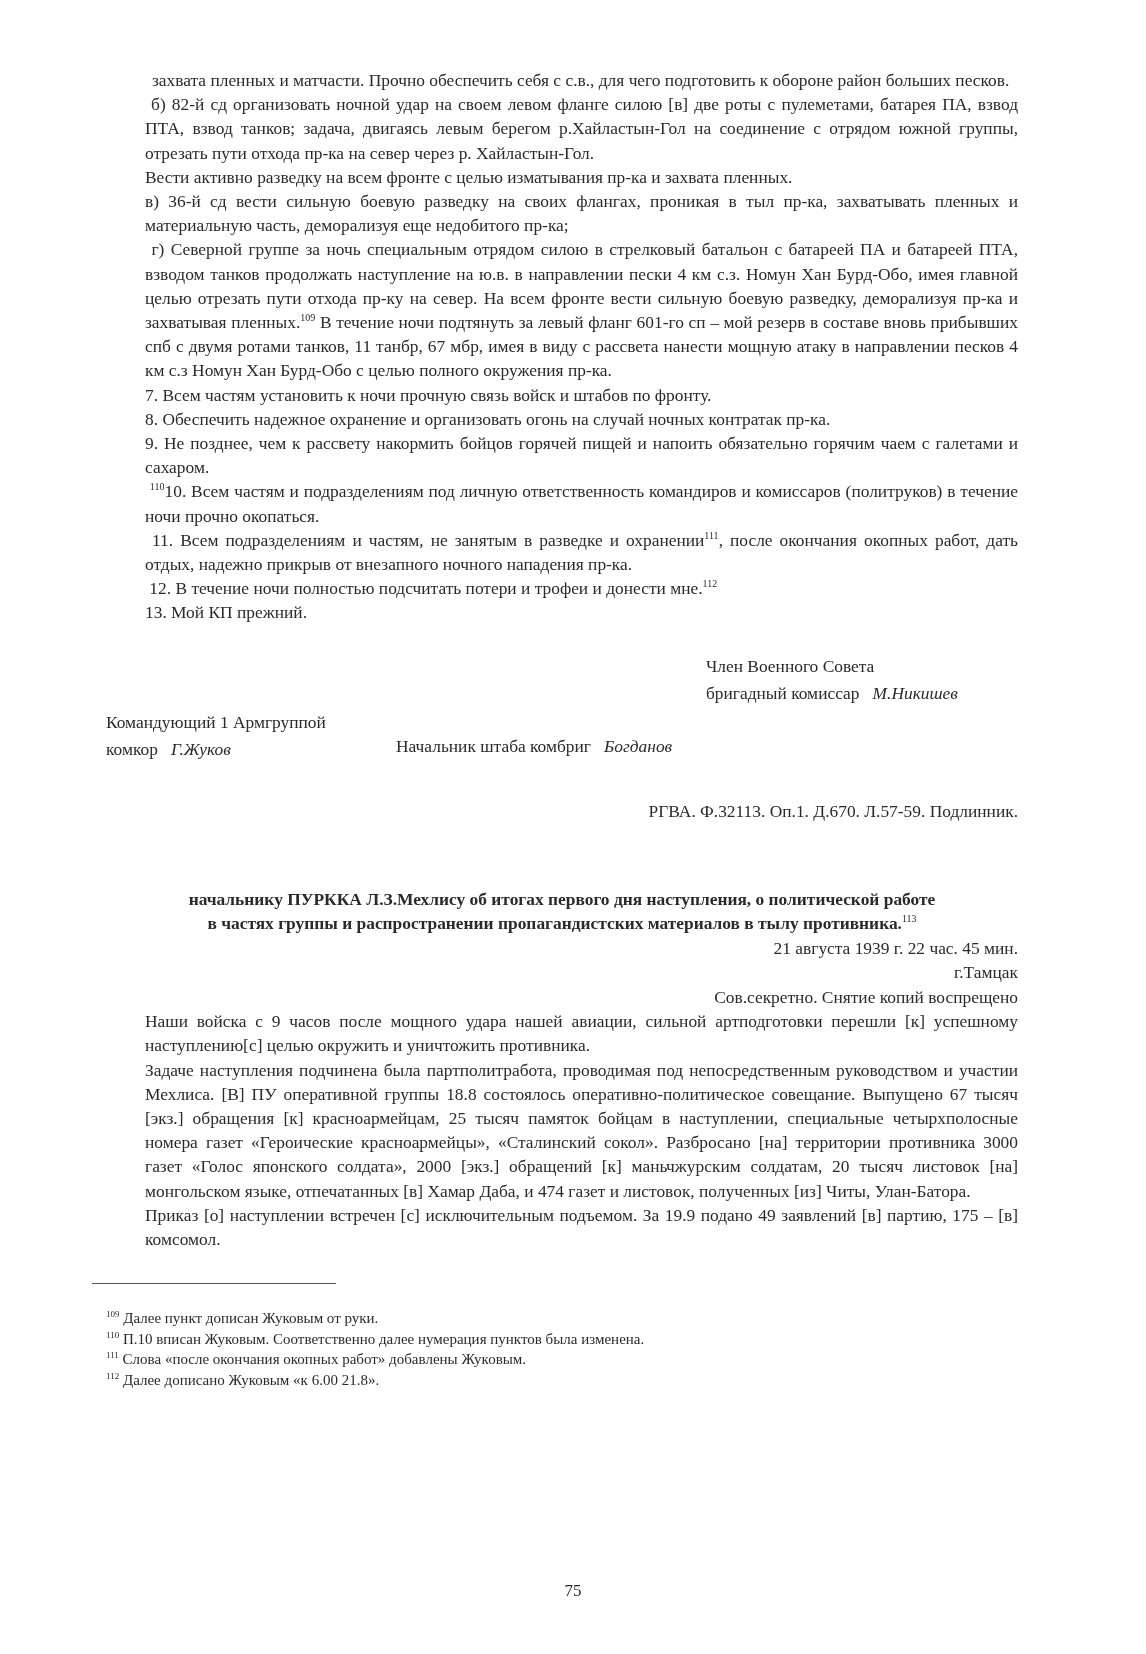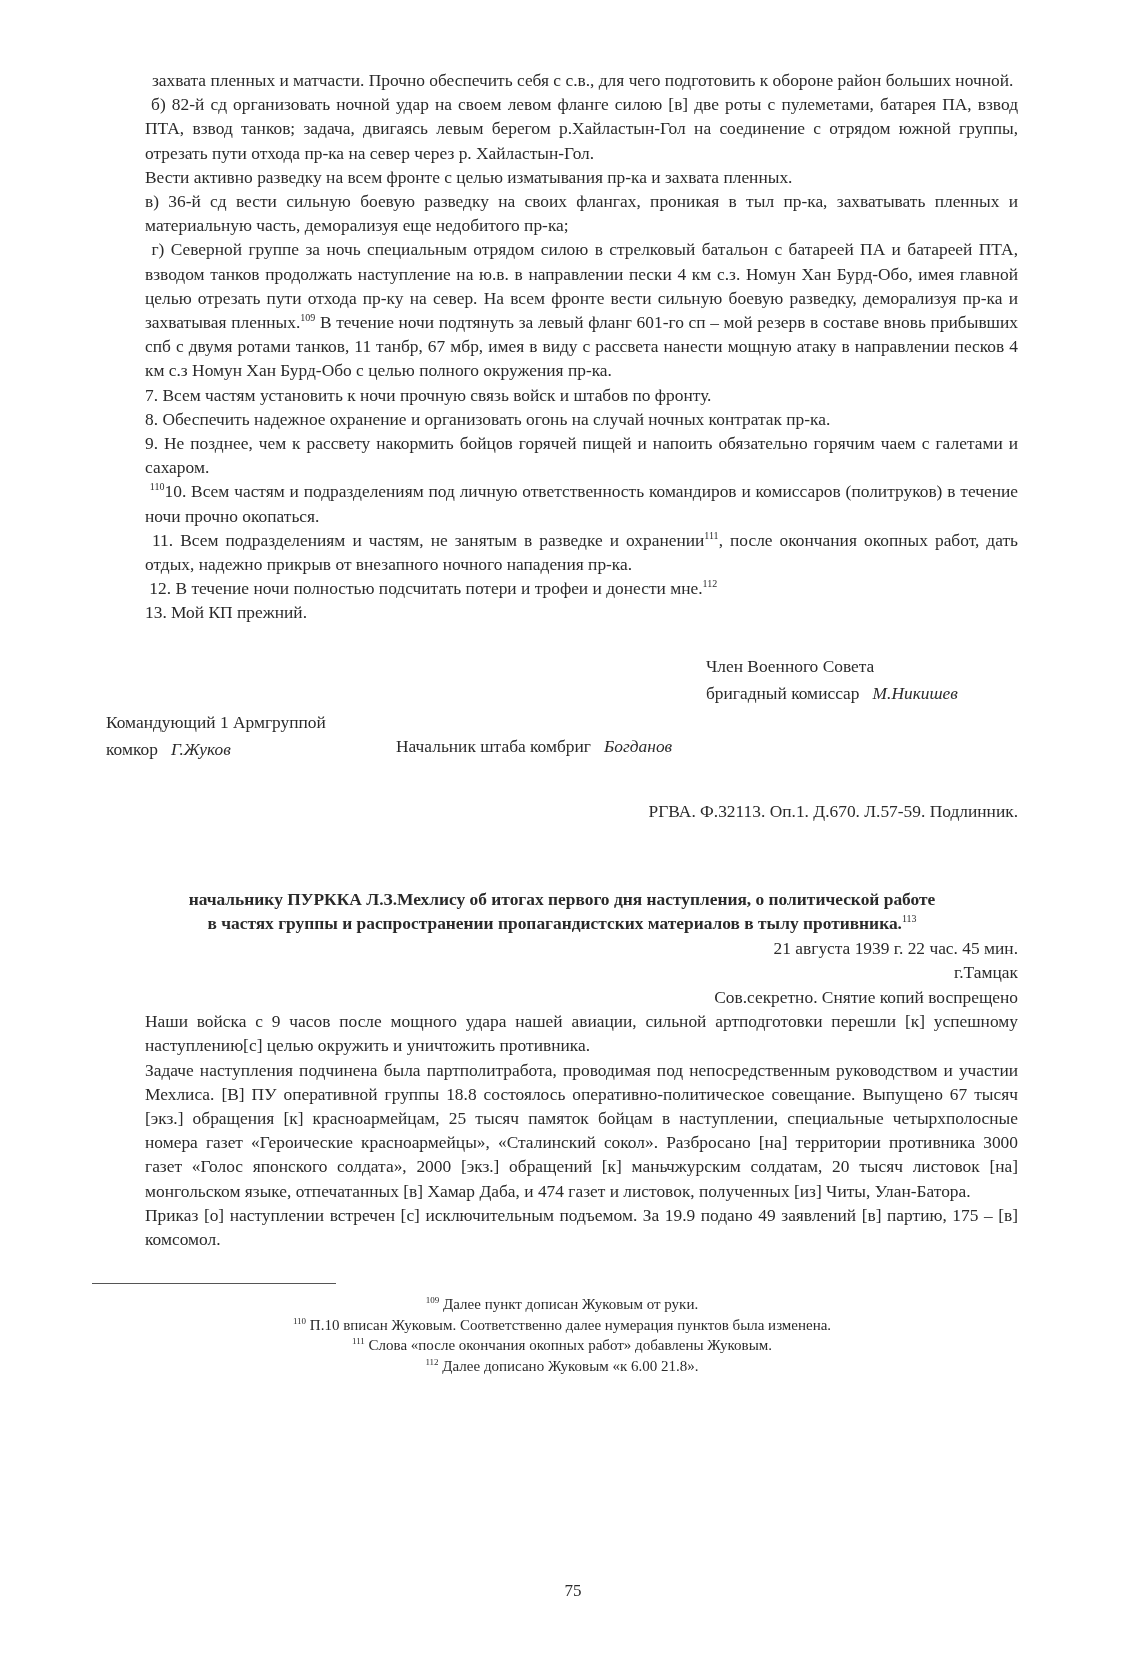--- a/index.html
+++ b/index.html
@@ -11,31 +11,31 @@
   .sig { position: relative; height: 150px; font-size: 17.4px; line-height: 27px; }
   .sig .left { position: absolute; left: 0; top: 36px; margin-top: 48px; }
   .sig .right { position: absolute; left: 600px; top: 28px; }
   .sig .center { position: absolute; left: 290px; top: 108px; }
   .it { font-style: italic; }
   .archive { text-align: right; font-size: 17.4px; line-height: 24px; margin-top: 24px; }
   .doc-title { text-align: center; font-weight: bold; font-size: 17.4px; line-height: 24.5px; margin-top: 64px;
                font-family: "Liberation Sans Narrow", "Liberation Serif", serif; }
   .meta { text-align: right; font-size: 17.4px; line-height: 24.5px; }
   .rule { width: 244px; height: 1px; background: #555; margin-top: 32px; margin-left: -14px; }
-  .footnotes { margin-top: 10px; font-size: 15px; line-height: 20.5px; text-align: center; }
+  .footnotes { margin-top: 24px; font-size: 15px; line-height: 20.5px; }
   .fn sup { font-size: 9px; vertical-align: 6px; }
   .page-num { position: absolute; left: 0; width: 1146px; top: 1581px; text-align: center; font-size: 17px; }
   .pad { padding-left: 46px; }
 </style>
 </head>
 <body>
 
 <div class="page" data-name="document-page">
 
-  <p class="p pad" data-name="continuation-text" style="padding-left:46px;">захвата пленных и матчасти. Прочно обеспечить себя с с.в., для чего подготовить к обороне район больших ночной.</p>
+  <p class="p pad" data-name="continuation-text" style="padding-left:46px;">захвата пленных и матчасти. Прочно обеспечить себя с с.в., для чего подготовить к обороне район больших песков.</p>
 
   <p class="p" data-name="paragraph-b" style="text-indent:0;">
     <span style="display:inline-block;width:0;"></span><span style="text-indent:0;">б) 82-й сд организовать ночной удар на своем левом фланге силою [в] две роты с пулеметами, батарея ПА, взвод ПТА, взвод танков; задача, двигаясь левым берегом р.Хайластын-Гол на соединение с отрядом южной группы, отрезать пути отхода пр-ка на север через р. Хайластын-Гол.</span>
   </p>
   <p class="p" data-name="paragraph-recon"><span>Вести активно разведку на всем фронте с целью изматывания пр-ка и захвата пленных.</span></p>
   <p class="p" data-name="paragraph-v"><span>в) 36-й сд вести сильную боевую разведку на своих флангах, проникая в тыл пр-ка, захватывать пленных и материальную часть, деморализуя еще недобитого пр-ка;</span></p>
 
   <p class="p" data-name="paragraph-g">
     <span>г) Северной группе за ночь специальным отрядом силою в стрелковый батальон с батареей ПА и батареей ПТА, взводом танков продолжать наступление на ю.в. в направлении пески 4 км с.з. Номун Хан Бурд-Обо, имея главной целью отрезать пути отхода пр-ку на север. На всем фронте вести сильную боевую разведку, деморализуя пр-ка и захватывая пленных.</span><sup data-name="footnote-ref-109">109</sup><span> В течение ночи подтянуть за левый фланг 601-го сп – мой резерв в составе вновь прибывших спб с двумя ротами танков, 11 танбр, 67 мбр, имея в виду с рассвета нанести мощную атаку в направлении песков 4 км с.з Номун Хан Бурд-Обо с целью полного окружения пр-ка.</span>
   </p>

